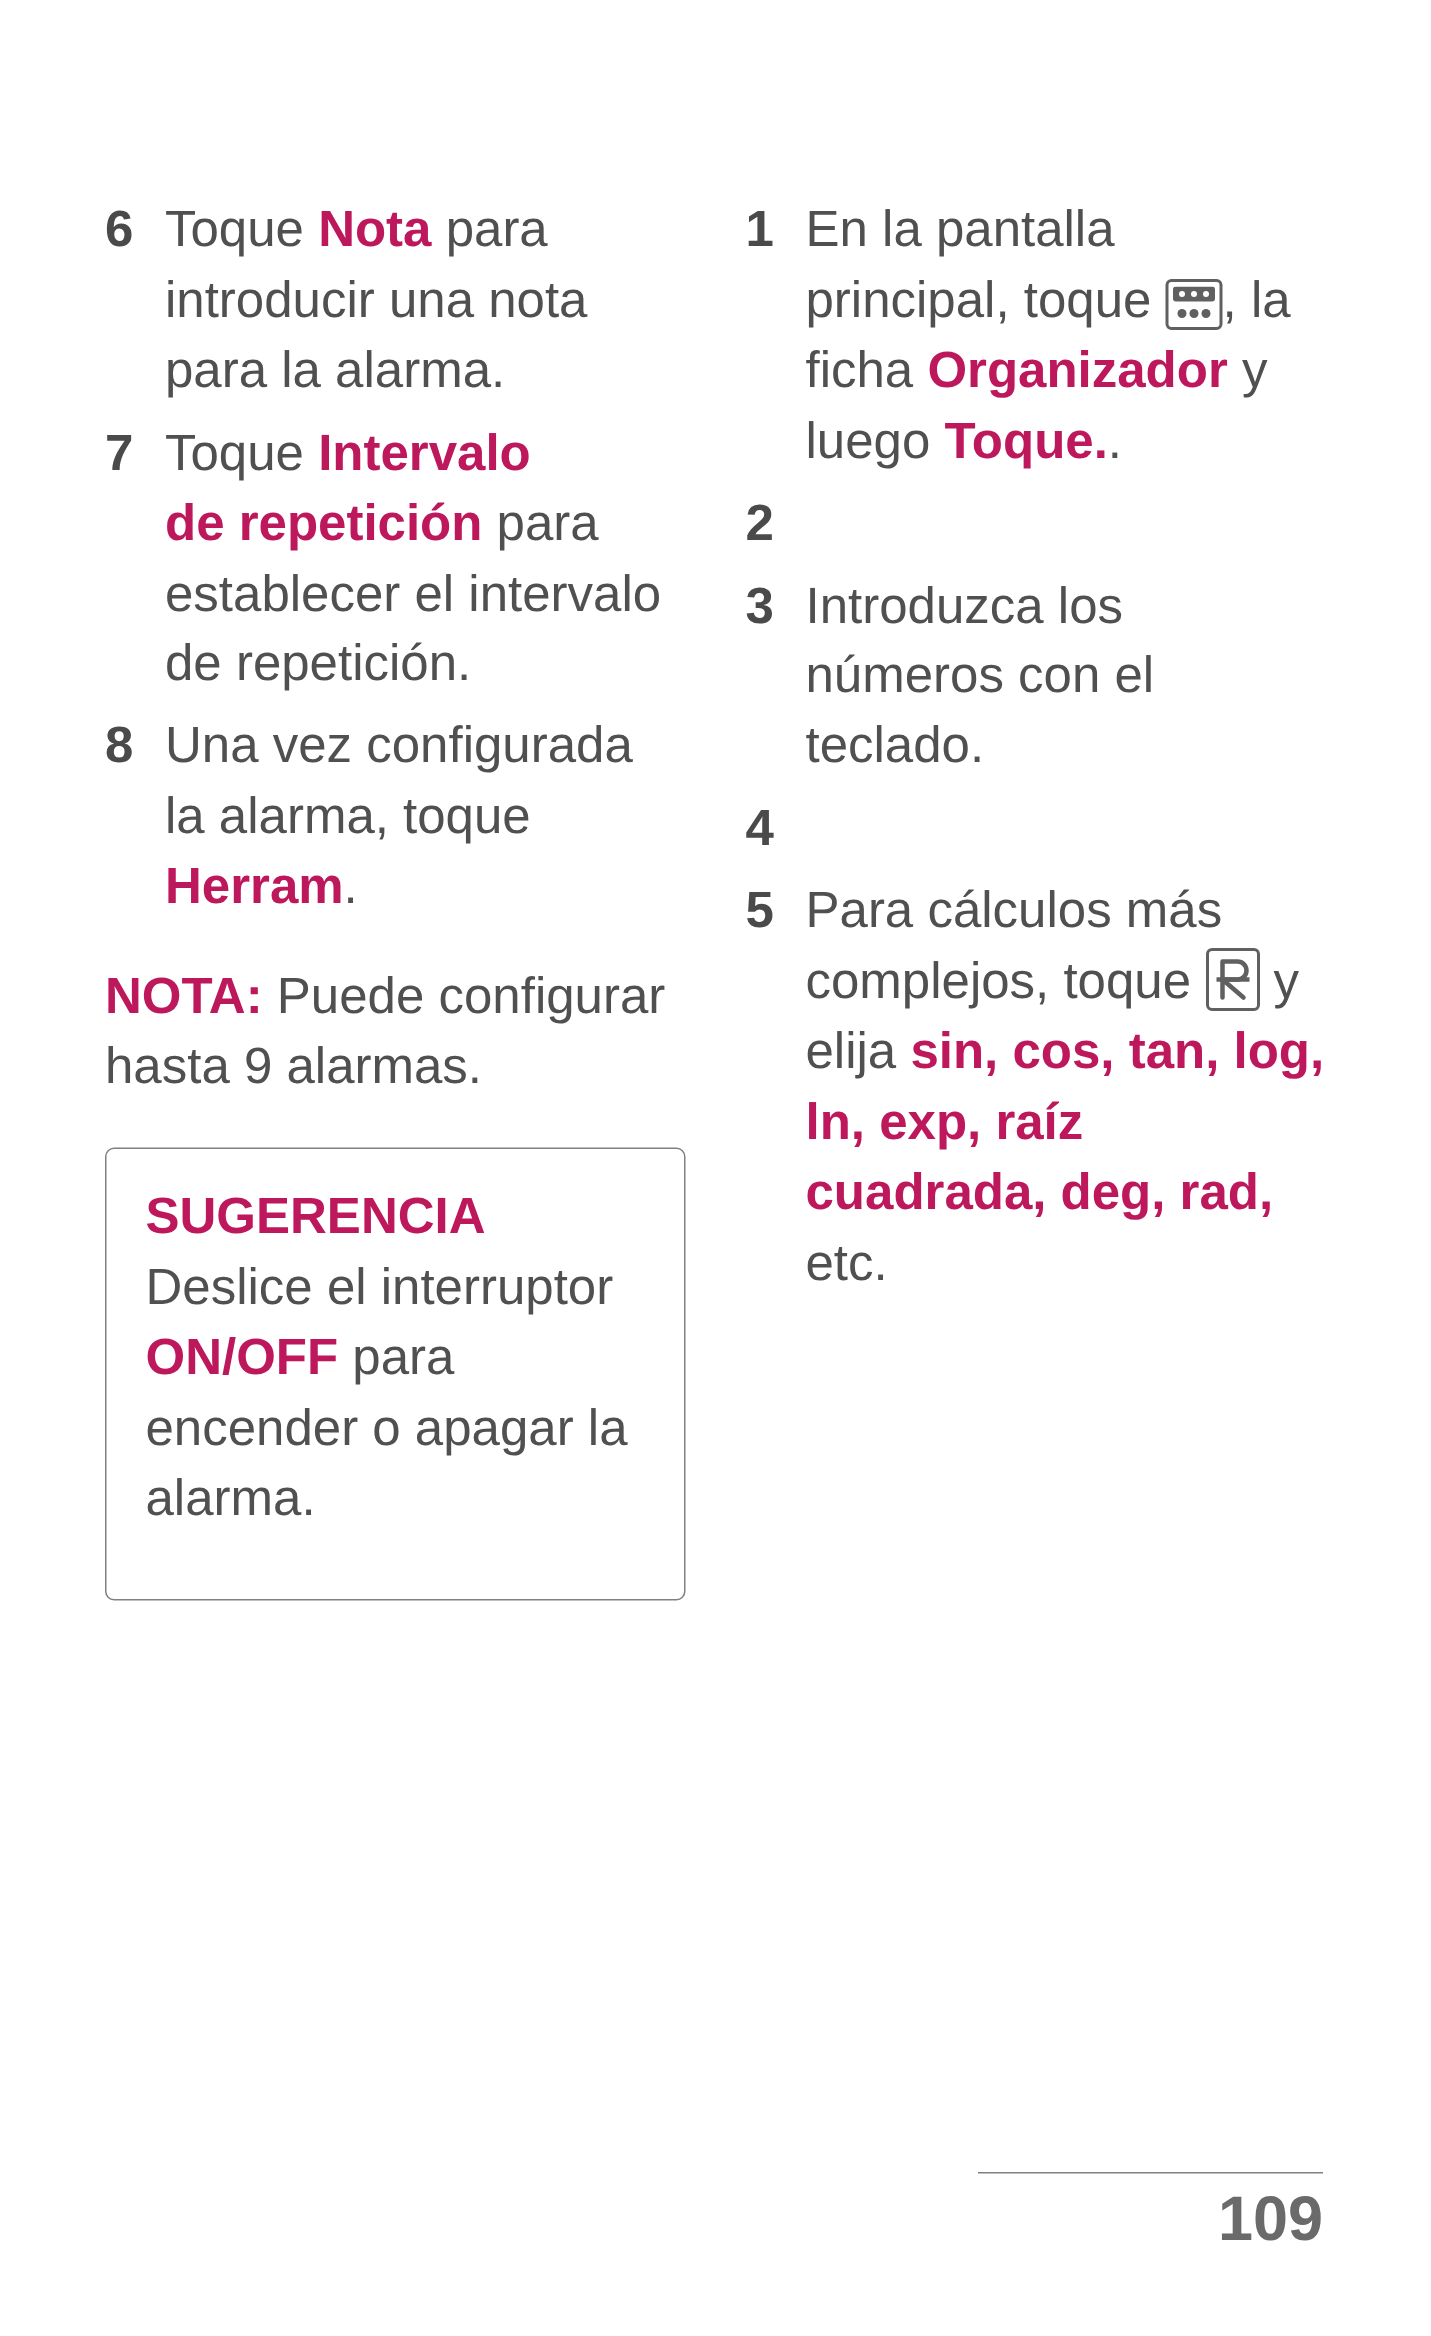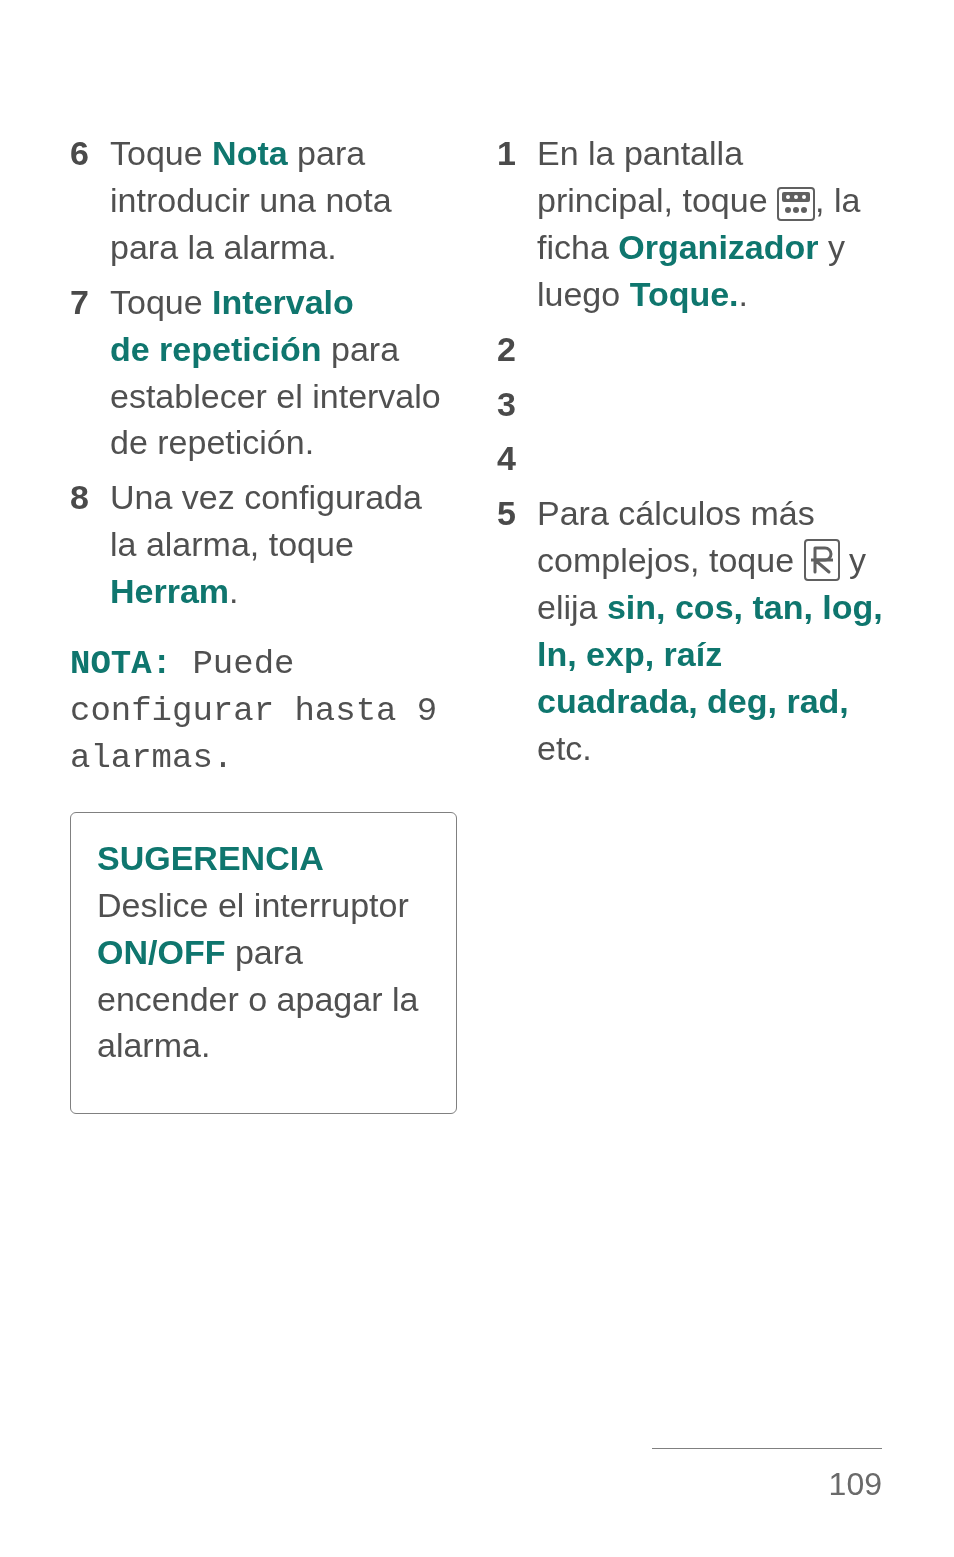--- a/index.html
+++ b/index.html
@@ -23,21 +23,21 @@
     gap: 40px;
   }
   .col {
     width: 400px;
     font-size: 34px;
     line-height: 1.38;
     font-weight: 300;
   }
   .col b, .col .bold {
     font-weight: 700;
-    color: #0f766e;
+    color: #be185d;
   }
   .heading {
     font-size: 40px;
     font-weight: 400;
     color: #4a4a4a;
     margin: 0 0 2px 0;
   }
   ol.numlist {
     list-style: none;
     padding: 0;
@@ -52,21 +52,20 @@
     width: 40px;
     flex-shrink: 0;
     font-weight: 700;
     color: #4a4a4a;
   }
   ol.numlist > li .body {
     flex: 1;
   }
   .note-para {
     margin: 26px 0 0 0;
-    font-family: Liberation Mono, monospace;
   }
   .tipbox {
     border: 1.5px solid #808080;
     border-radius: 6px;
     padding: 22px 26px 44px 26px;
     margin-top: 30px;
     font-size: 34px;
     line-height: 1.38;
     font-weight: 300;
   }
@@ -80,23 +79,23 @@
     border-radius: 4px;
     padding: 3px 3px;
     line-height: 0;
   }
   .icon-apps svg { width: 28px; height: 24px; }
   .icon-adv svg { width: 26px; height: 32px; }
   .page-footer {
     position: absolute;
     right: 72px;
     bottom: 54px;
-    font-size: 32px;
+    font-size: 42px;
     color: #6a6a6a;
-    font-weight: 400;
+    font-weight: 700;
   }
   .footer-rule {
     position: absolute;
     right: 72px;
     bottom: 108px;
     width: 230px;
     border-top: 1px solid #808080;
   }
 </style>
 </head>
@@ -157,20 +156,23 @@
                 </svg></span><span>, la ficha </span><b>Organizador</b><span> y luego </span><b>Toque.</b><span>.</span>
           </span>
         </li>
 
         <li>
           <span class="num">2</span>
         </li>
 
         <li>
           <span class="num">3</span>
+          <span class="body">
+            <span>Introduzca los números con el teclado.</span>
+          </span>
         </li>
 
         <li>
           <span class="num">4</span>
         </li>
 
         <li>
           <span class="num">5</span>
           <span class="body">
             <span>Para cálculos más complejos, toque </span><span class="icon icon-box icon-adv"><svg viewBox="0 0 26 32">

